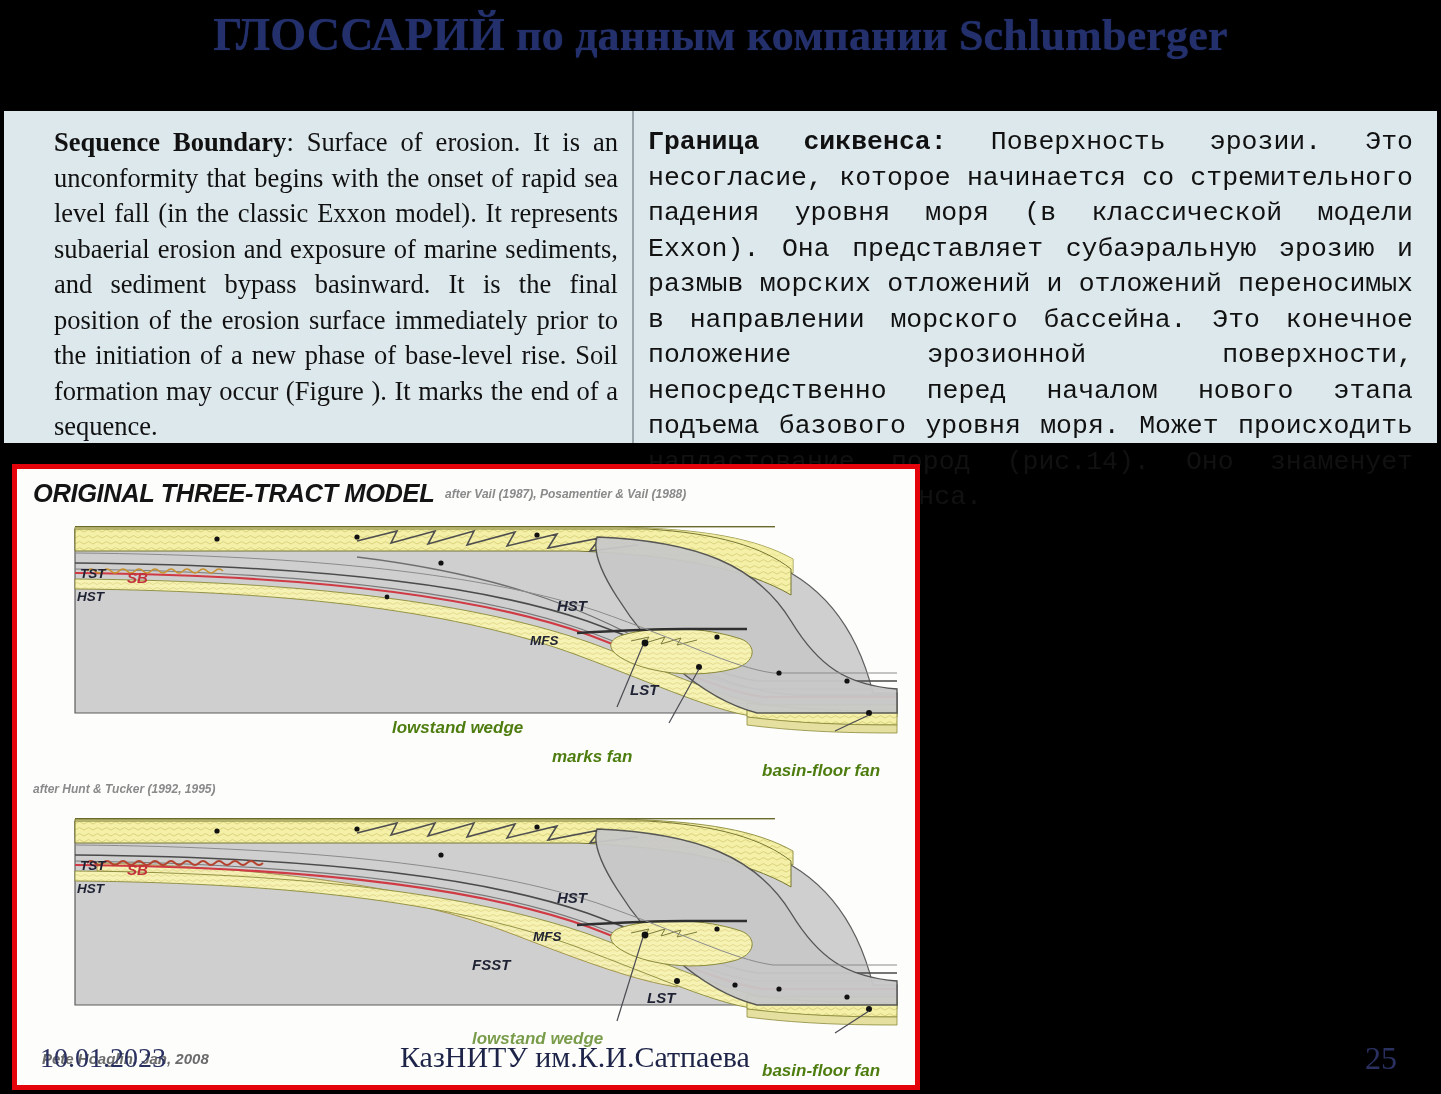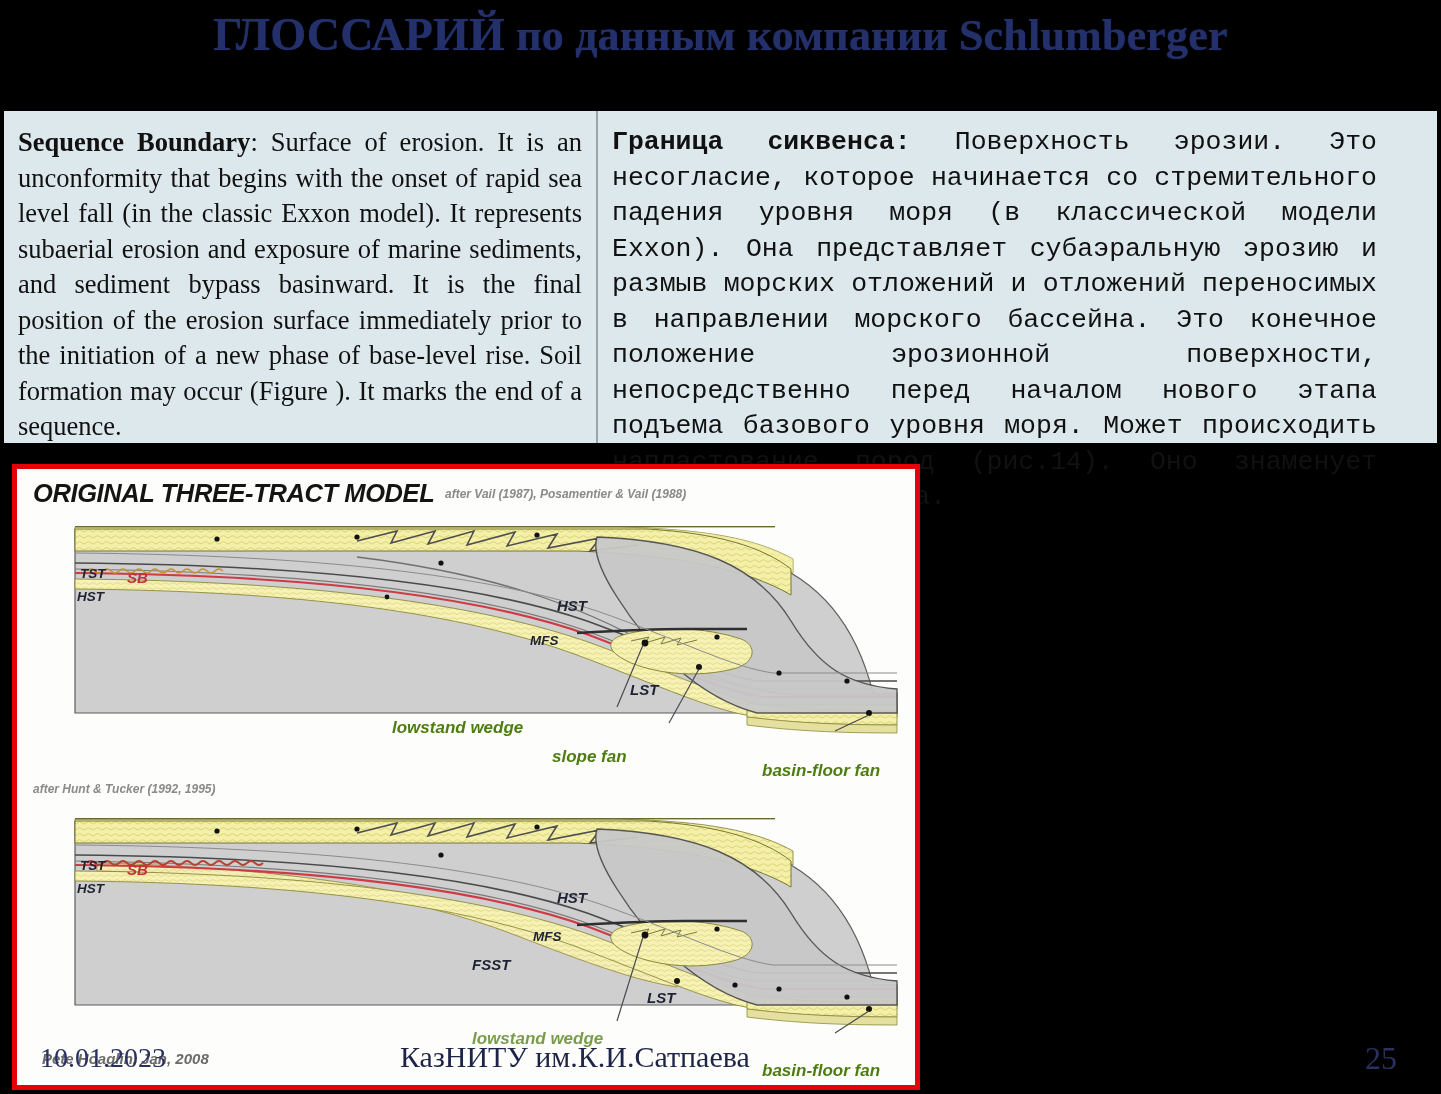--- a/index.html
+++ b/index.html
@@ -40,21 +40,21 @@
     box-sizing:border-box;
     padding:14px 14px 10px 14px;
     font-family:"Liberation Serif", serif;
     font-size:26.5px;
     line-height:35.5px;
     color:#111111;
     text-align:justify;
     text-justify:inter-word;
     hyphens:none;
   }
-  #panel-en{ width:594px; border-right:2px solid #9aa6ab; }
+  #panel-en{ width:594px; border-right:2px solid #9aa6ab;margin-left:36px; }
   #panel-ru{ width:793px;font-family:Liberation Mono, monospace; }
   .def-term{ font-weight:bold; }
   .def-body{ font-weight:normal; }
 
   
   #figure-frame{
     position:absolute;
     left:12px; top:464px;
     width:908px; height:626px;
     border:5px solid #e4030a;
@@ -231,21 +231,21 @@
     </svg>
 
     <div class="fig-label lab-sm lab-dark" style="left:63px;top:97px;">TST</div>
     <div class="fig-label lab-md lab-red" style="left:110px;top:100px;">SB</div>
     <div class="fig-label lab-sm lab-dark" style="left:60px;top:120px;">HST</div>
     <div class="fig-label lab-md lab-dark" style="left:540px;top:128px;">HST</div>
     <div class="fig-label lab-sm lab-dark" style="left:513px;top:164px;">MFS</div>
     <div class="fig-label lab-md lab-dark" style="left:613px;top:212px;">LST</div>
 
     <div class="fig-label lab-note" style="left:375px;top:249px;">lowstand wedge</div>
-    <div class="fig-label lab-note" style="left:535px;top:278px;">slope fan</div>
+    <div class="fig-label lab-note" style="left:535px;top:278px;">marks fan</div>
     <div class="fig-label lab-note" style="left:745px;top:292px;">basin-floor fan</div>
 
     <svg style="position:absolute;left:40px;top:340px;width:855px;height:238px;" viewBox="0 0 855 238" preserveAspectRatio="none">
       <defs>
         <pattern id="sandC" width="9" height="6" patternUnits="userSpaceOnUse">
           <rect width="9" height="6" fill="#f4f0a8"></rect>
           <path d="M0 3 L4.5 0.6 L9 3" stroke="#cfc46a" stroke-width="0.7" fill="none"></path>
         </pattern>
         <pattern id="sandD" width="8" height="5" patternUnits="userSpaceOnUse">
           <rect width="8" height="5" fill="#f6f2b4"></rect>

